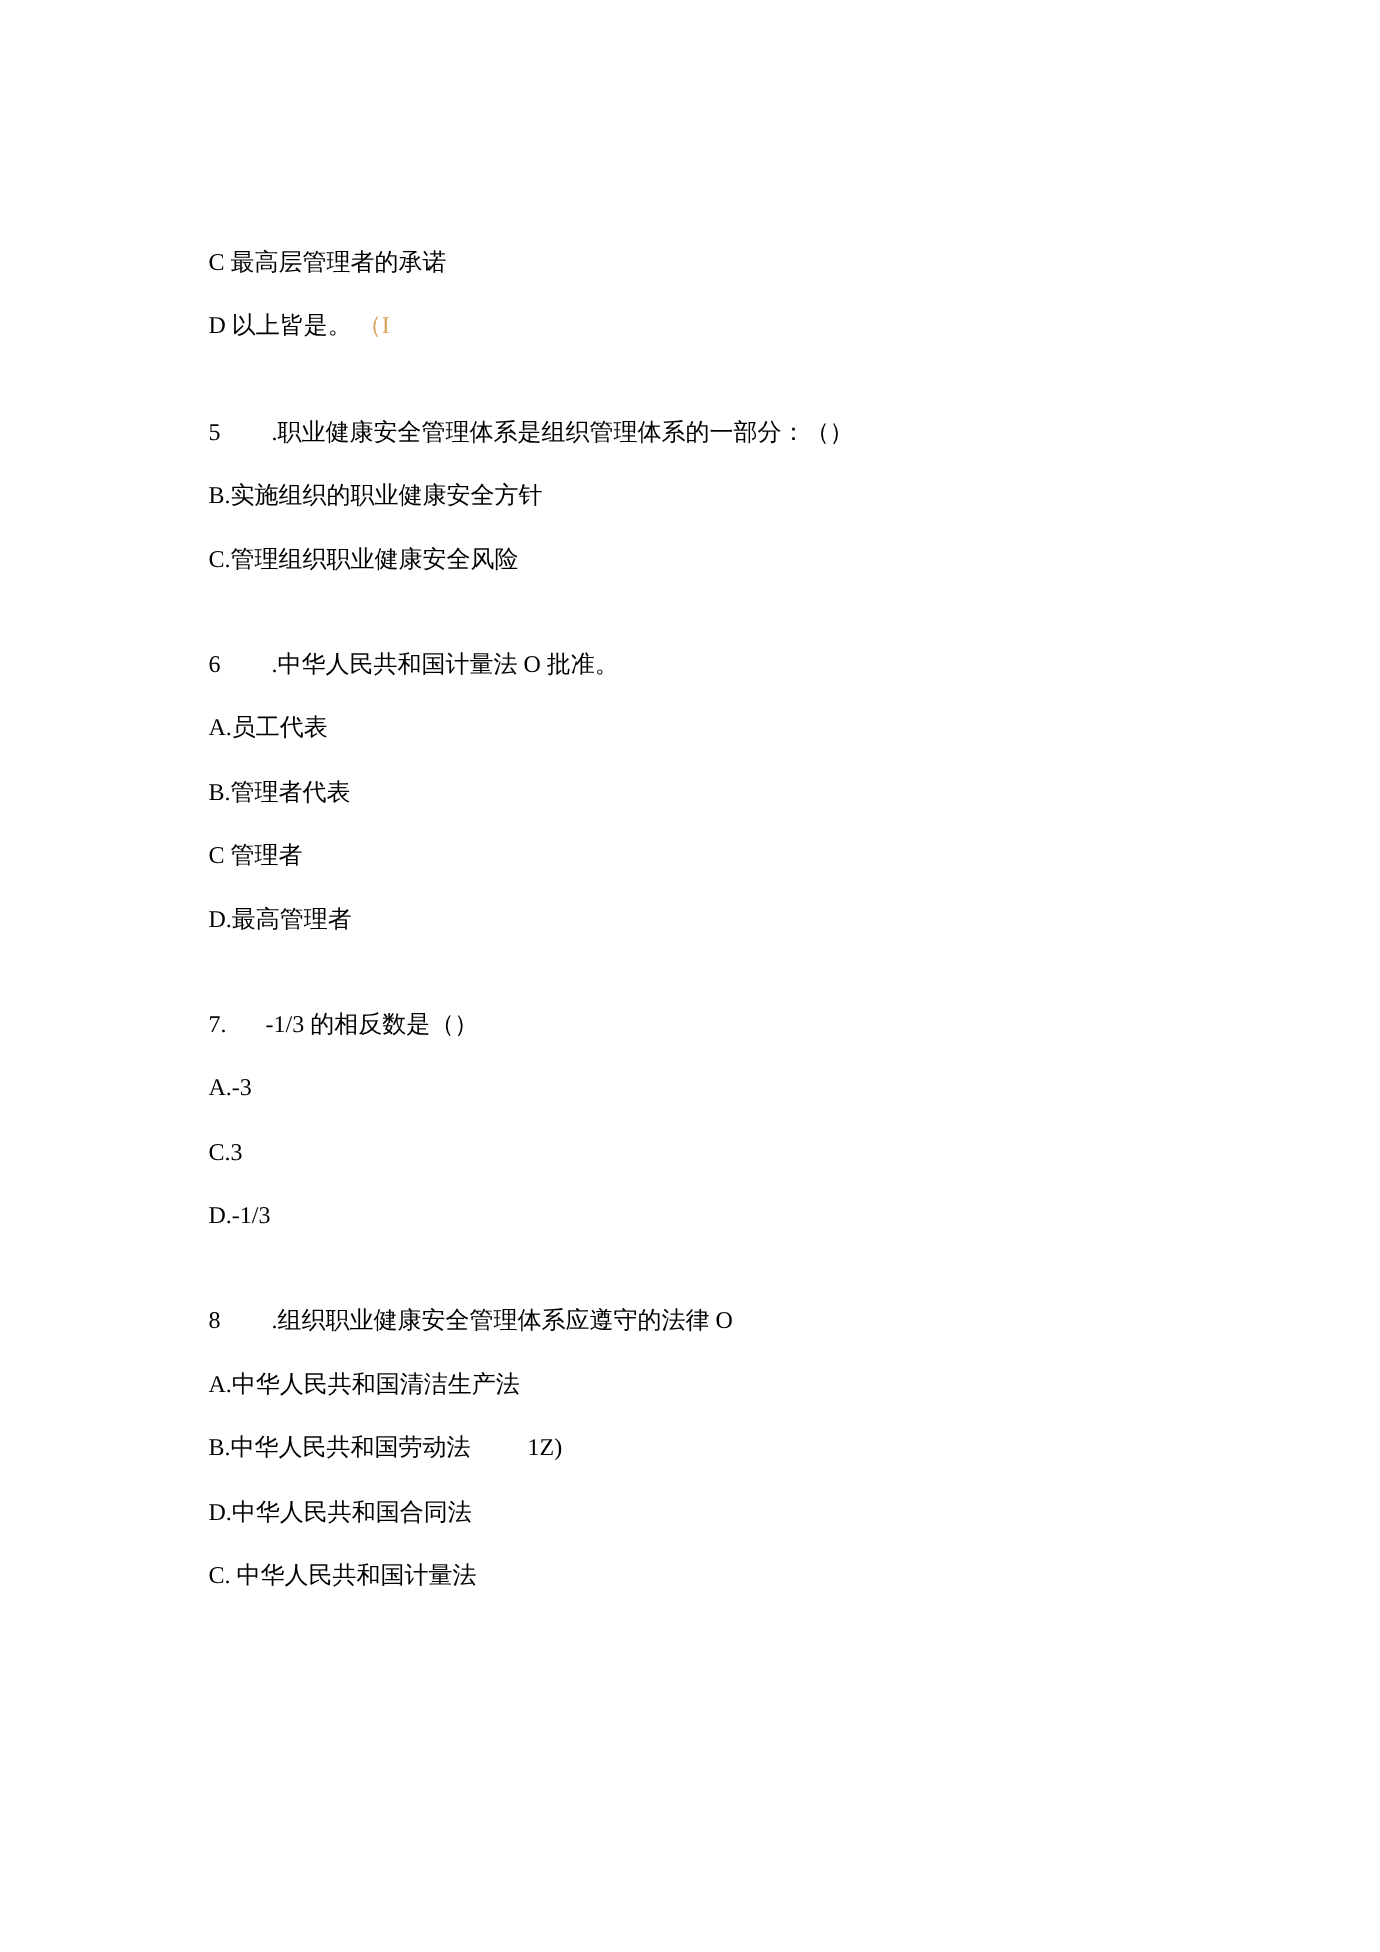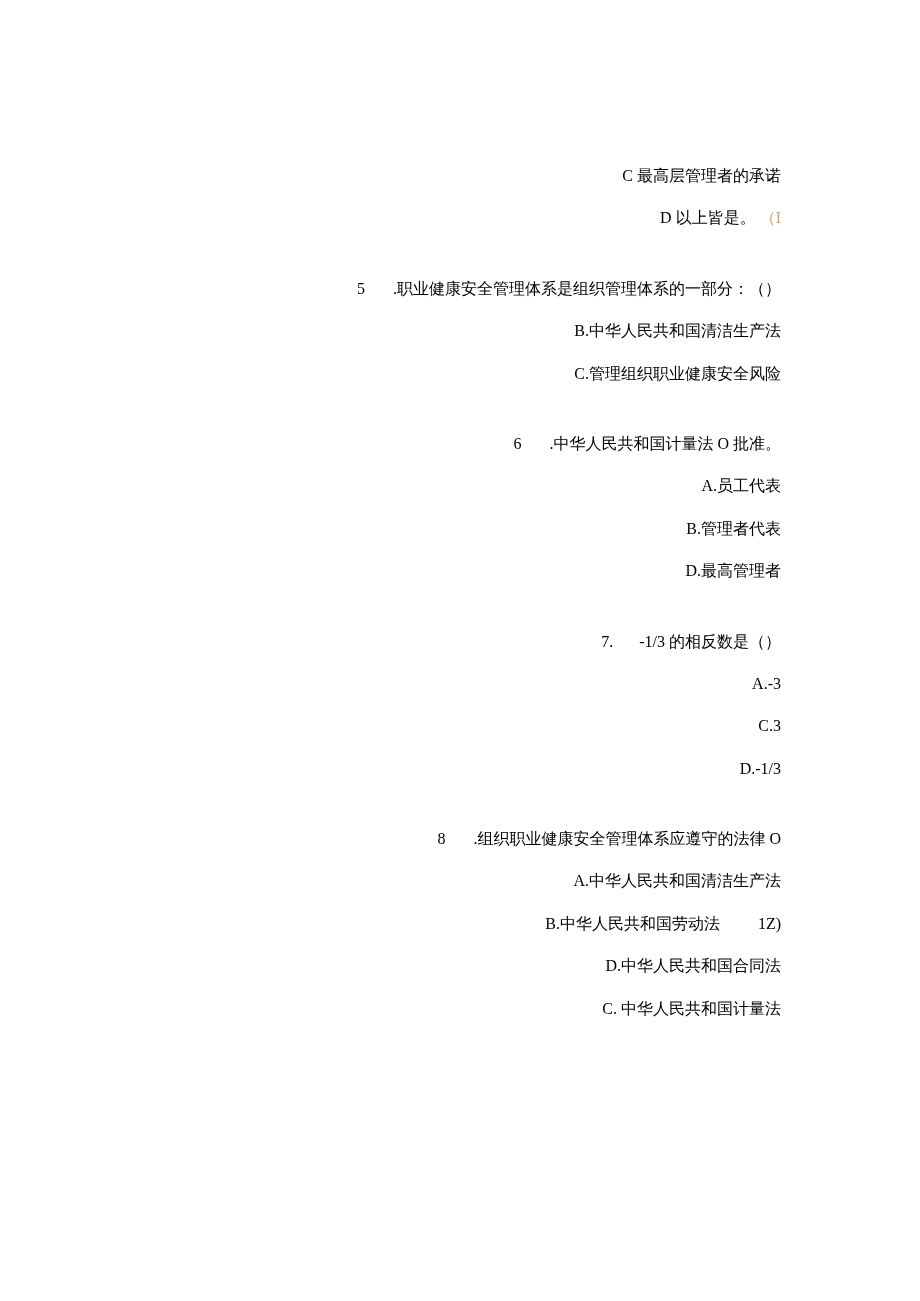--- a/index.html
+++ b/index.html
@@ -9,21 +9,20 @@
     font-family: "Times New Roman", "SimSun", serif;
     width: 920px;
     height: 1301px;
     position: relative;
   }
   .page {
     padding: 165px 139px 0 139px;
     font-size: 16px;
     line-height: 1.4;
     color: #000;
-    text-align: right;
   }
   .line {
     margin-bottom: 20px;
   }
   .block-gap {
     height: 28px;
   }
   .orange {
     color: #d8a45e;
   }
@@ -55,32 +54,33 @@
     <span class="orange">（I</span>
   </div>
 
   <div class="block-gap"></div>
 
   <div class="line">
     <span class="q-num-wide">5</span>
     <span class="q-num-gap"></span>
     <span>.职业健康安全管理体系是组织管理体系的一部分：（）</span>
   </div>
-  <div class="line">B.中华人民共和国清洁生产法</div>
+  <div class="line">B.实施组织的职业健康安全方针</div>
   <div class="line">C.管理组织职业健康安全风险</div>
 
   <div class="block-gap"></div>
 
   <div class="line">
     <span class="q-num-wide">6</span>
     <span class="q-num-gap"></span>
     <span>.中华人民共和国计量法 O 批准。</span>
   </div>
   <div class="line">A.员工代表</div>
   <div class="line">B.管理者代表</div>
+  <div class="line">C 管理者</div>
   <div class="line">D.最高管理者</div>
 
   <div class="block-gap"></div>
 
   <div class="line">
     <span>7.</span>
     <span class="opt-num-gap"></span>
     <span>-1/3 的相反数是（）</span>
   </div>
   <div class="line">A.-3</div>

